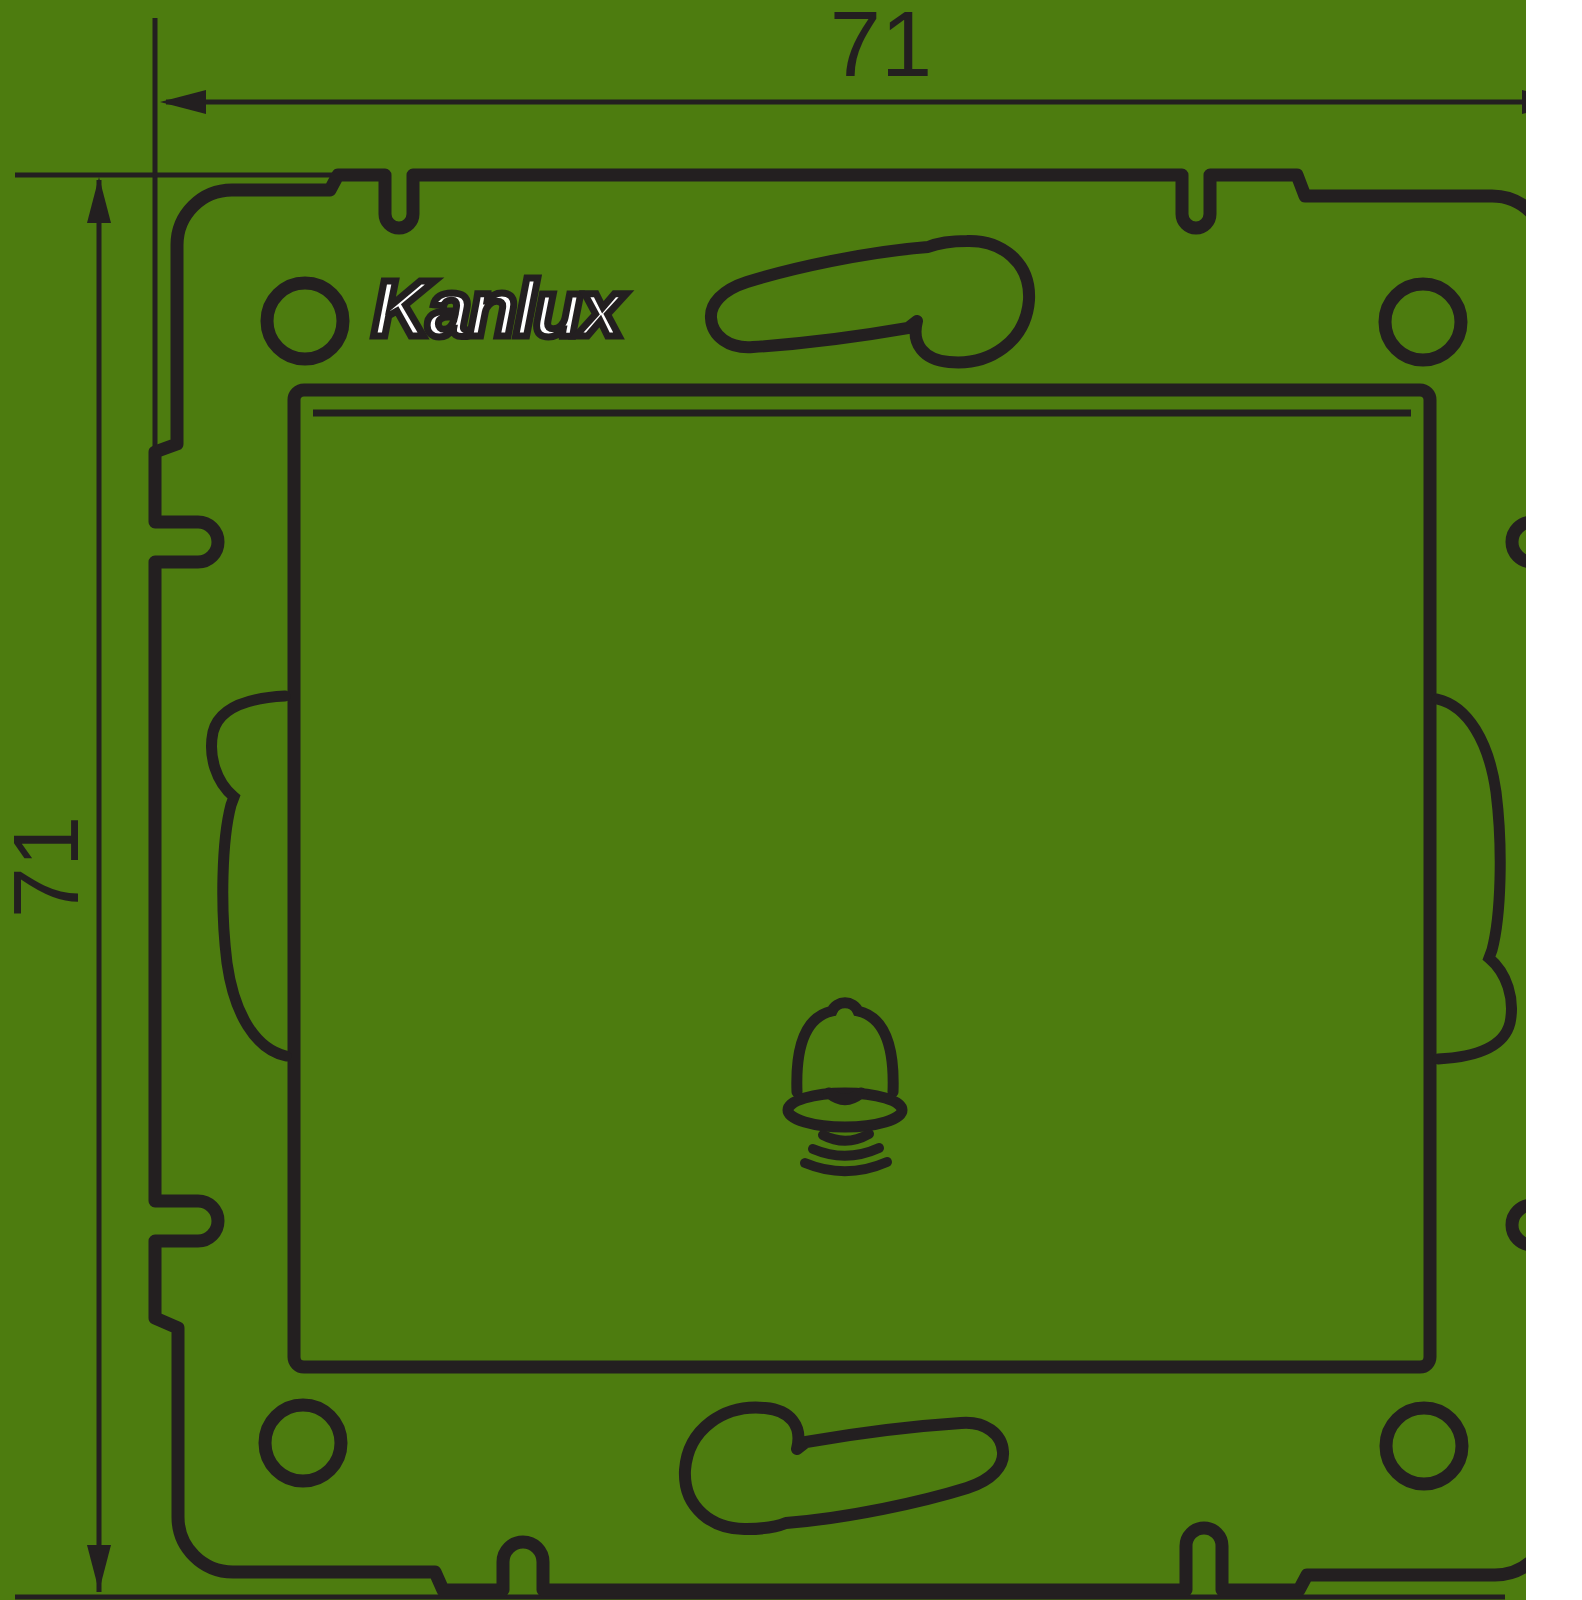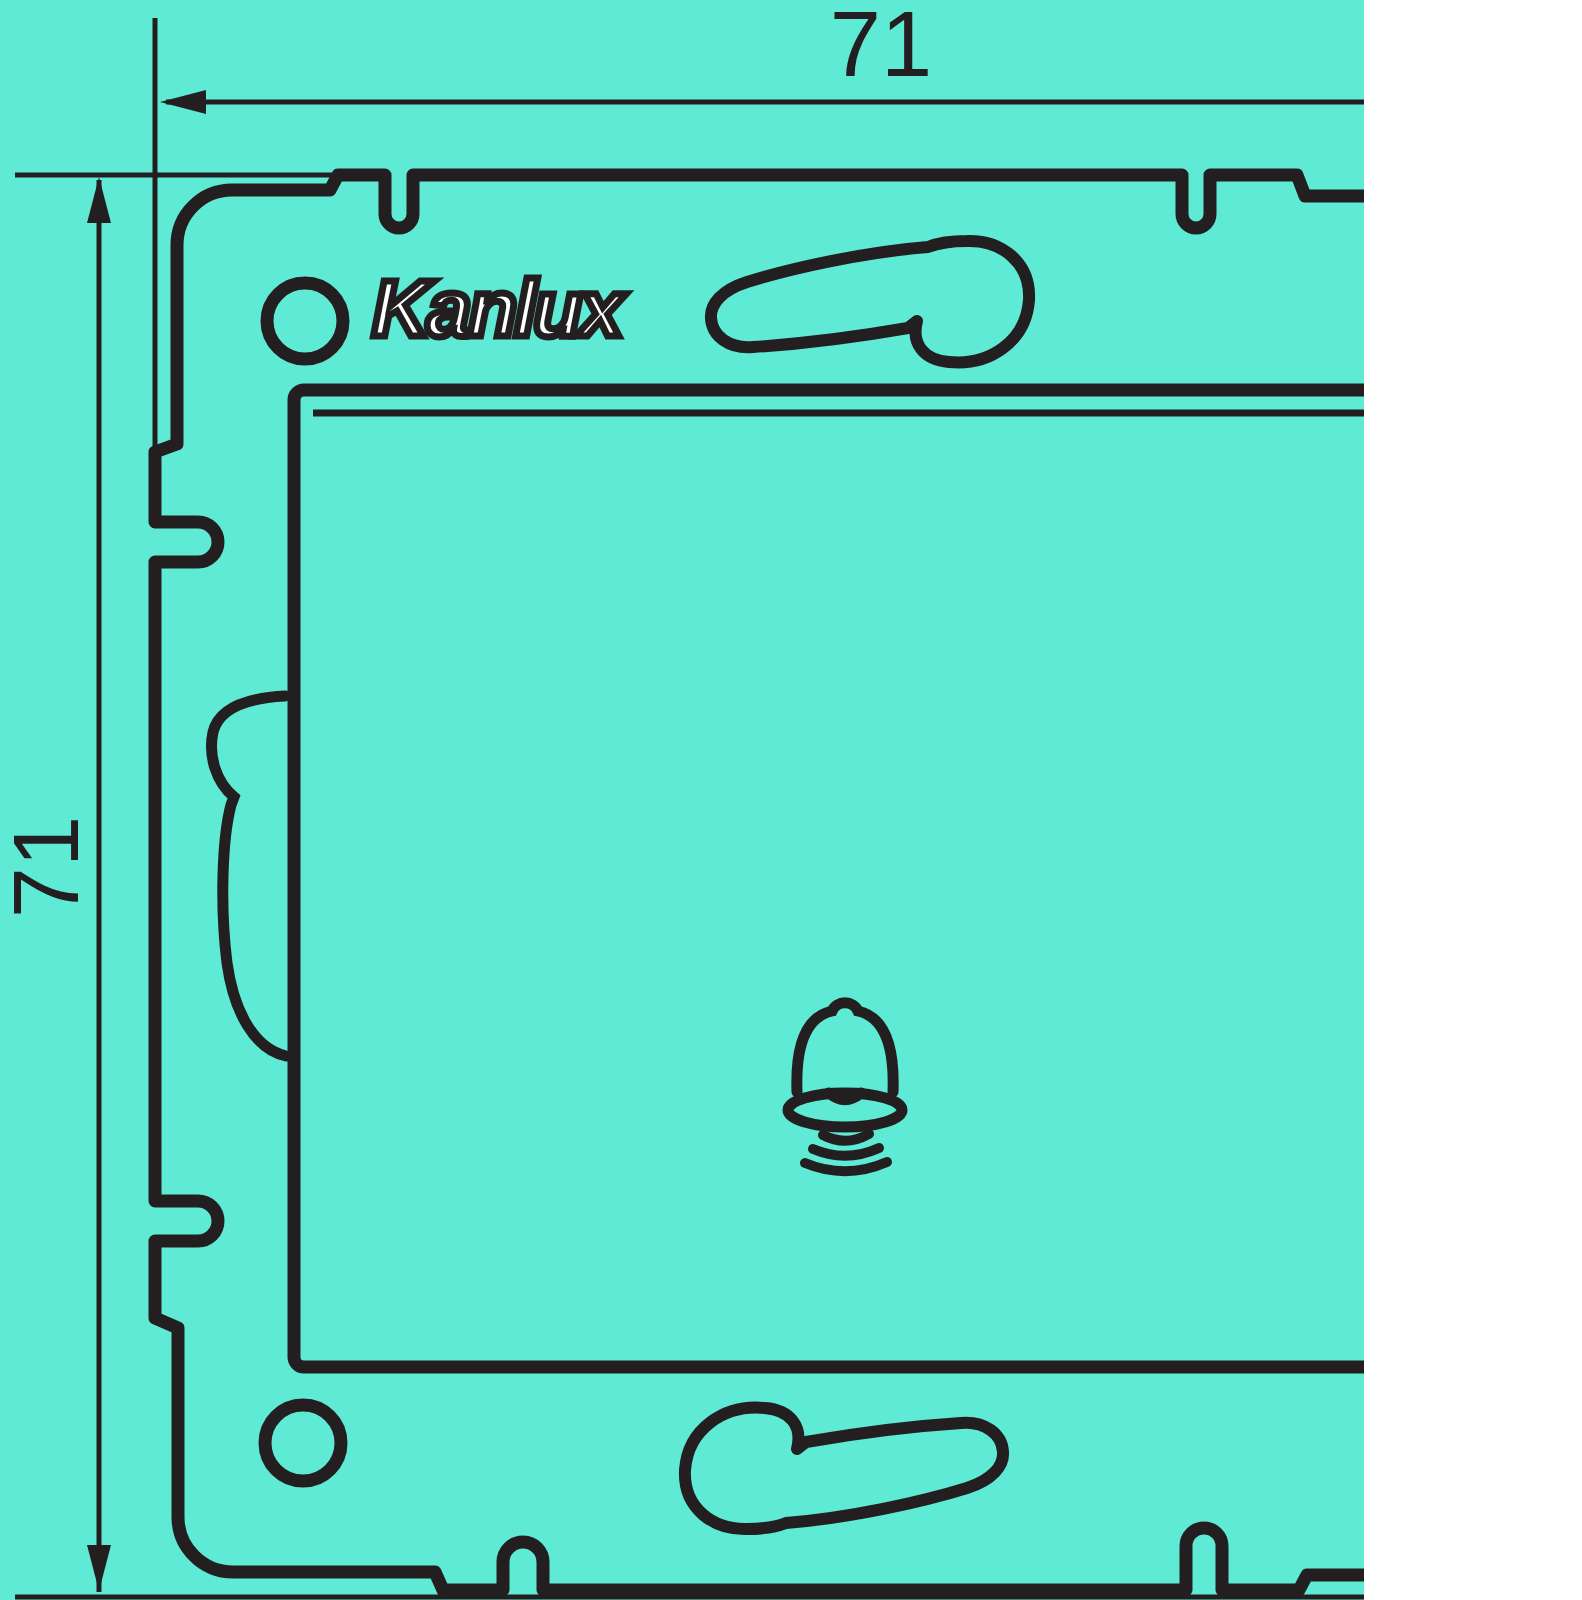--- a/index.html
+++ b/index.html
@@ -1,16 +1,16 @@
 <!DOCTYPE html>
 <html><head>
 <meta charset="utf-8">
 <style>
   html,body{margin:0;padding:0;background:#fff;}
-  .canvas{position:relative;width:1364px;height:1600px;background:#5eead4;overflow:hidden;
+  .canvas{position:relative;width:1526px;height:1600px;background:#4d7c0f;overflow:hidden;
           font-family:"Liberation Sans", sans-serif;}
   svg{display:block;width:1582px;height:1600px;}
   .ink{stroke:#231f20;fill:none;}
   .thick{stroke-width:13;stroke-linejoin:round;}
   .mid{stroke-width:12;stroke-linejoin:round;}
   .latch{stroke-width:11;stroke-linecap:round;}
   .thin{stroke-width:5;}
   .arrow{fill:#231f20;stroke:none;}
   .dimtext{fill:#231f20;font-size:92px;font-family:"Liberation Sans",sans-serif;}
   .logotext{fill:#ffffff;stroke:#231f20;stroke-width:7;font-family:"Liberation Sans",sans-serif;

